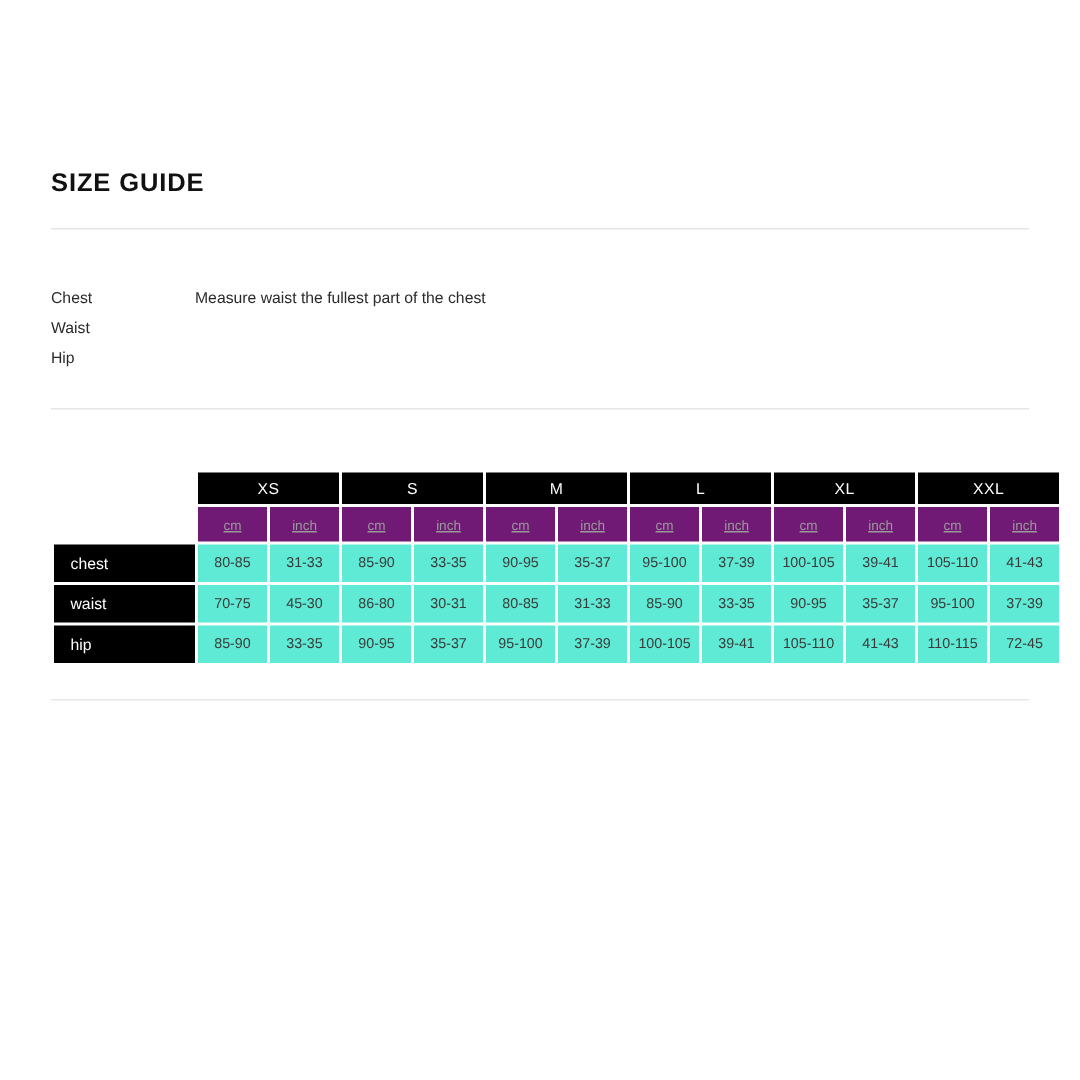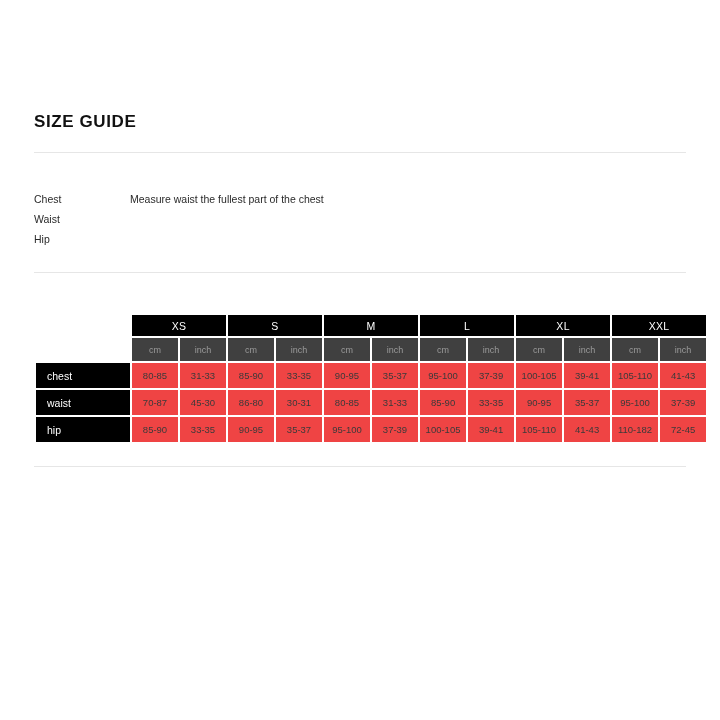--- a/index.html
+++ b/index.html
@@ -96,38 +96,39 @@
   .size-head {
     background: #000000;
     color: #ffffff;
     font-size: 10.5px;
     font-weight: bold;
     text-align: center;
     height: 21px;
     letter-spacing: 0.3px;
   }
   .unit-cell {
-    background: #404040;
+    background: #701a75;
     color: #9a9a9a;
     font-size: 9px;
     text-align: center;
     height: 23px;
+    text-decoration: underline;
   }
   .row-label {
     background: #000000;
     color: #ffffff;
     font-size: 10.5px;
     font-weight: bold;
     text-align: left;
     padding-left: 11px !important;
     height: 25px;
     width: 94px;
   }
   .val-cell {
-    background: #ef4444;
+    background: #5eead4;
     color: #3a3a3a;
     font-size: 9.5px;
     text-align: center;
     height: 25px;
   }
   .col-unit { width: 46px; }
 </style>
 </head>
 <body>
 
@@ -207,21 +208,21 @@
           <td class="val-cell">95-100</td>
           <td class="val-cell">37-39</td>
           <td class="val-cell">100-105</td>
           <td class="val-cell">39-41</td>
           <td class="val-cell">105-110</td>
           <td class="val-cell">41-43</td>
         </tr>
 
         <tr>
           <td class="row-label">waist</td>
-          <td class="val-cell">70-87</td>
+          <td class="val-cell">70-75</td>
           <td class="val-cell">45-30</td>
           <td class="val-cell">86-80</td>
           <td class="val-cell">30-31</td>
           <td class="val-cell">80-85</td>
           <td class="val-cell">31-33</td>
           <td class="val-cell">85-90</td>
           <td class="val-cell">33-35</td>
           <td class="val-cell">90-95</td>
           <td class="val-cell">35-37</td>
           <td class="val-cell">95-100</td>
@@ -233,21 +234,21 @@
           <td class="val-cell">85-90</td>
           <td class="val-cell">33-35</td>
           <td class="val-cell">90-95</td>
           <td class="val-cell">35-37</td>
           <td class="val-cell">95-100</td>
           <td class="val-cell">37-39</td>
           <td class="val-cell">100-105</td>
           <td class="val-cell">39-41</td>
           <td class="val-cell">105-110</td>
           <td class="val-cell">41-43</td>
-          <td class="val-cell">110-182</td>
+          <td class="val-cell">110-115</td>
           <td class="val-cell">72-45</td>
         </tr>
       </tbody>
     </table>
   </div>
 
   <div class="rule rule-bottom"></div>
 
 </div>
 

